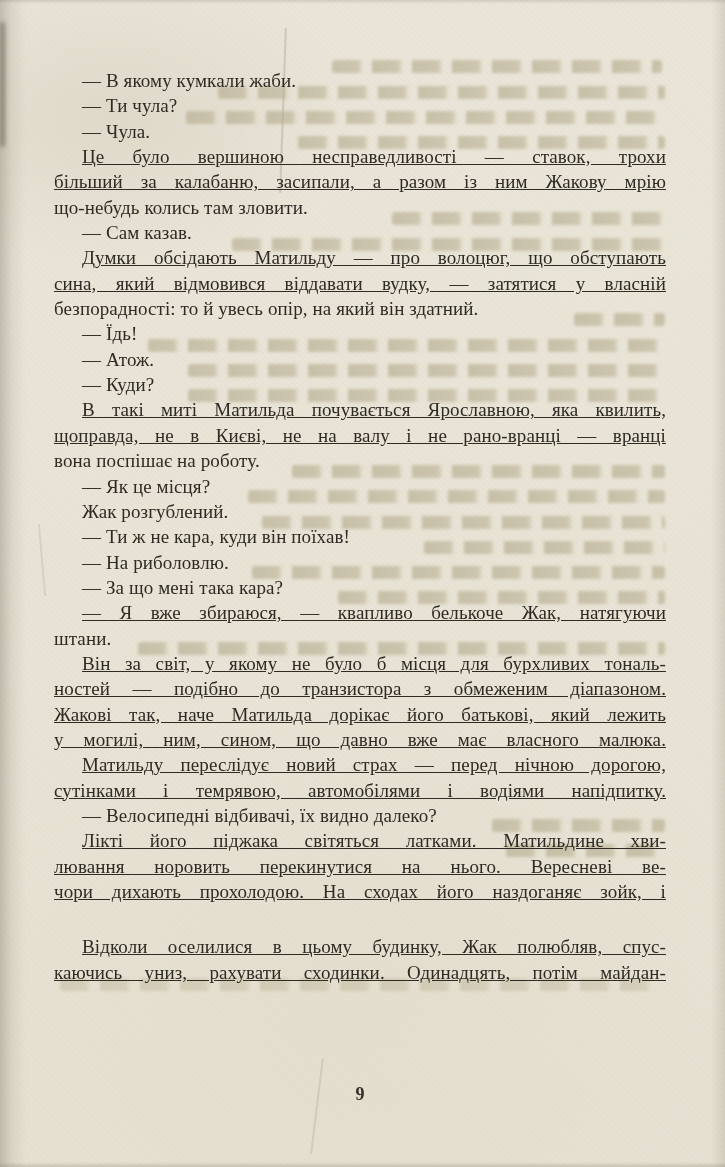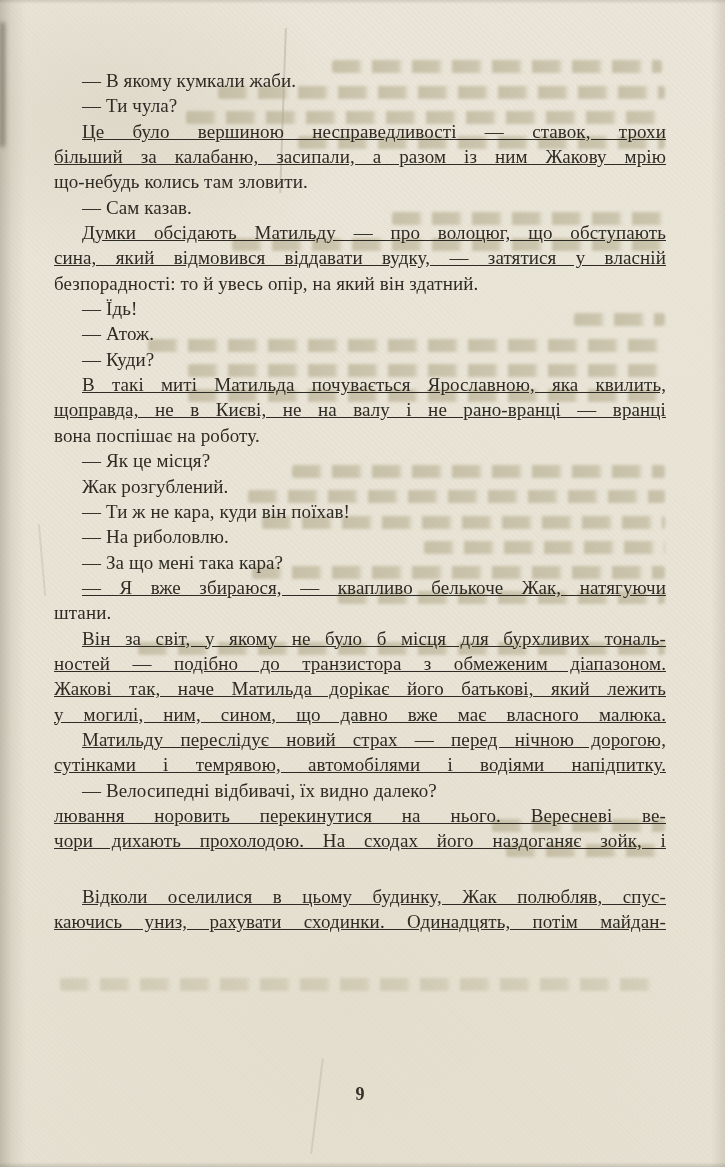--- a/index.html
+++ b/index.html
@@ -78,20 +78,21 @@
     <div class="ghost" style="left: 338px; top: 591px; width: 327px;"></div>
     <div class="ghost" style="left: 138px; top: 642px; width: 527px;"></div>
     <div class="ghost" style="left: 492px; top: 819px; width: 173px;"></div>
     <div class="ghost" style="left: 506px; top: 844px; width: 159px;"></div>
     <div class="ghost faint" style="left: 60px; top: 978px; width: 600px;"></div>
   </div>
 
 <div class="text-block">
     <div class="line ind">— В якому кумкали жаби.</div>
     <div class="line ind">— Ти чула?</div>
+    <div class="line ind">— Чула.</div>
     <div class="line ind just">Це було вершиною несправедливості — ставок, трохи</div>
     <div class="line just">більший за калабаню, засипали, а разом із ним Жакову мрію</div>
     <div class="line">що-небудь колись там зловити.</div>
     <div class="line ind">— Сам казав.</div>
     <div class="line ind just">Думки обсідають Матильду — про волоцюг, що обступають</div>
     <div class="line just">сина, який відмовився віддавати вудку, — затятися у власній</div>
     <div class="line">безпорадності: то й увесь опір, на який він здатний.</div>
     <div class="line ind">— Їдь!</div>
     <div class="line ind">— Атож.</div>
     <div class="line ind">— Куди?</div>
@@ -105,18 +106,19 @@
     <div class="line ind">— За що мені така кара?</div>
     <div class="line ind just">— Я вже збираюся, — квапливо белькоче Жак, натягуючи</div>
     <div class="line">штани.</div>
     <div class="line ind just">Він за світ, у якому не було б місця для бурхливих тональ-</div>
     <div class="line just">ностей — подібно до транзистора з обмеженим діапазоном.</div>
     <div class="line just">Жакові так, наче Матильда дорікає його батькові, який лежить</div>
     <div class="line just">у могилі, ним, сином, що давно вже має власного малюка.</div>
     <div class="line ind just">Матильду переслідує новий страх — перед нічною дорогою,</div>
     <div class="line just">сутінками і темрявою, автомобілями і водіями напідпитку.</div>
     <div class="line ind">— Велосипедні відбивачі, їх видно далеко?</div>
+    <div class="line ind just">Лікті його піджака світяться латками. Матильдине хви-</div>
     <div class="line just">лювання норовить перекинутися на нього. Вересневі ве-</div>
     <div class="line just">чори дихають прохолодою. На сходах його наздоганяє зойк, і</div>
     <div class="line ind just gap">Відколи оселилися в цьому будинку, Жак полюбляв, спус-</div>
     <div class="line just">каючись униз, рахувати сходинки. Одинадцять, потім майдан-</div>
   </div>
 <div class="folio">9</div>
 
 </body></html>

